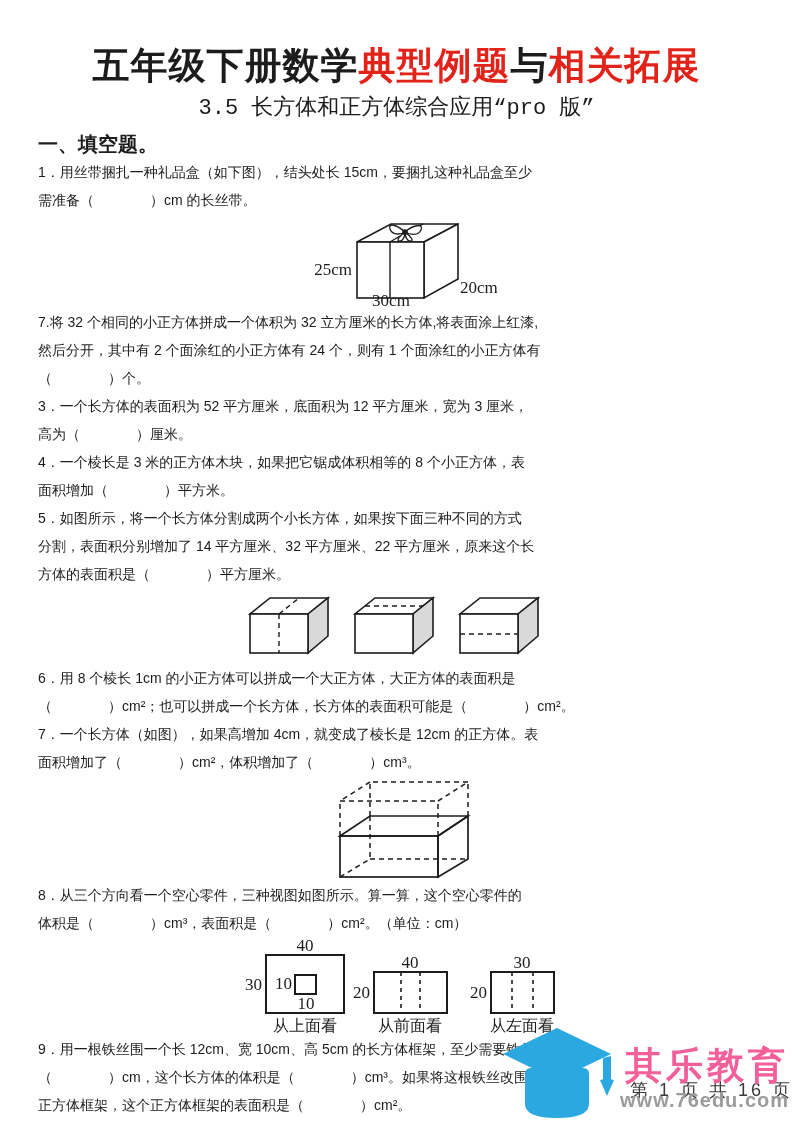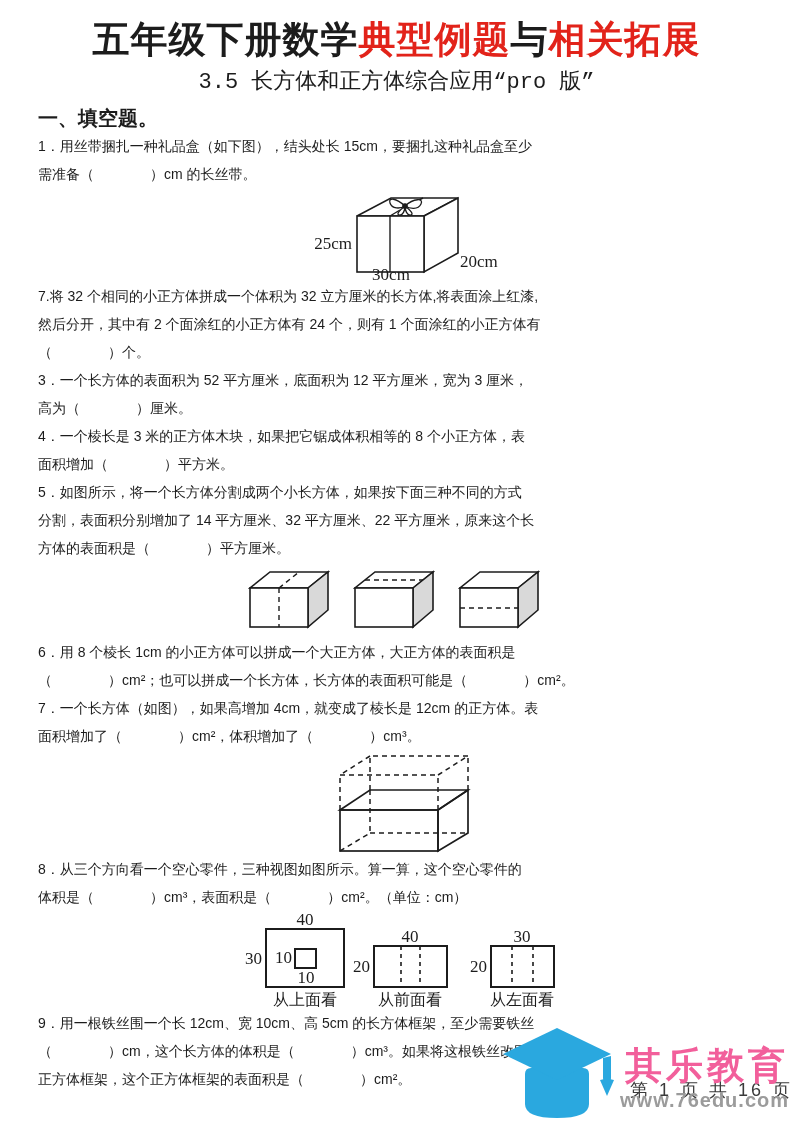--- a/index.html
+++ b/index.html
@@ -1,20 +1,20 @@
 <!DOCTYPE html>
 <html><head>
 <meta charset="utf-8">
 <style>
   html,body{margin:0;padding:0;background:#ffffff;}
   .page{
     position:relative;width:793px;height:1122px;background:#ffffff;
     overflow:hidden;font-family:"Liberation Sans",sans-serif;color:#1c1c1c;
   }
-  .content{padding:18px 38px 0 38px;}
+  .content{padding:44px 38px 0 38px;}
   .title{margin:0;text-align:center;font-size:37px;font-weight:bold;letter-spacing:1px;line-height:44px;white-space:nowrap;}
   .subtitle{margin:7px 0 8px 0;text-align:center;font-size:22px;font-weight:normal;line-height:28px;font-family:Liberation Mono, monospace;}
   .section-heading{font-size:20px;font-weight:bold;line-height:27px;margin-top:2px;}
   .q{margin:0;}
   .line{font-size:14px;line-height:28px;white-space:nowrap;}
   .fig{text-align:center;line-height:0;}
   .fig-gift{margin:1px 0 1px 22px;}
   .fig-cuts{margin:2px 0 2px 0;}
   .fig-extend{margin:3px 0 2px 10px;}
   .fig-views{margin:2px 0 0 0;}

